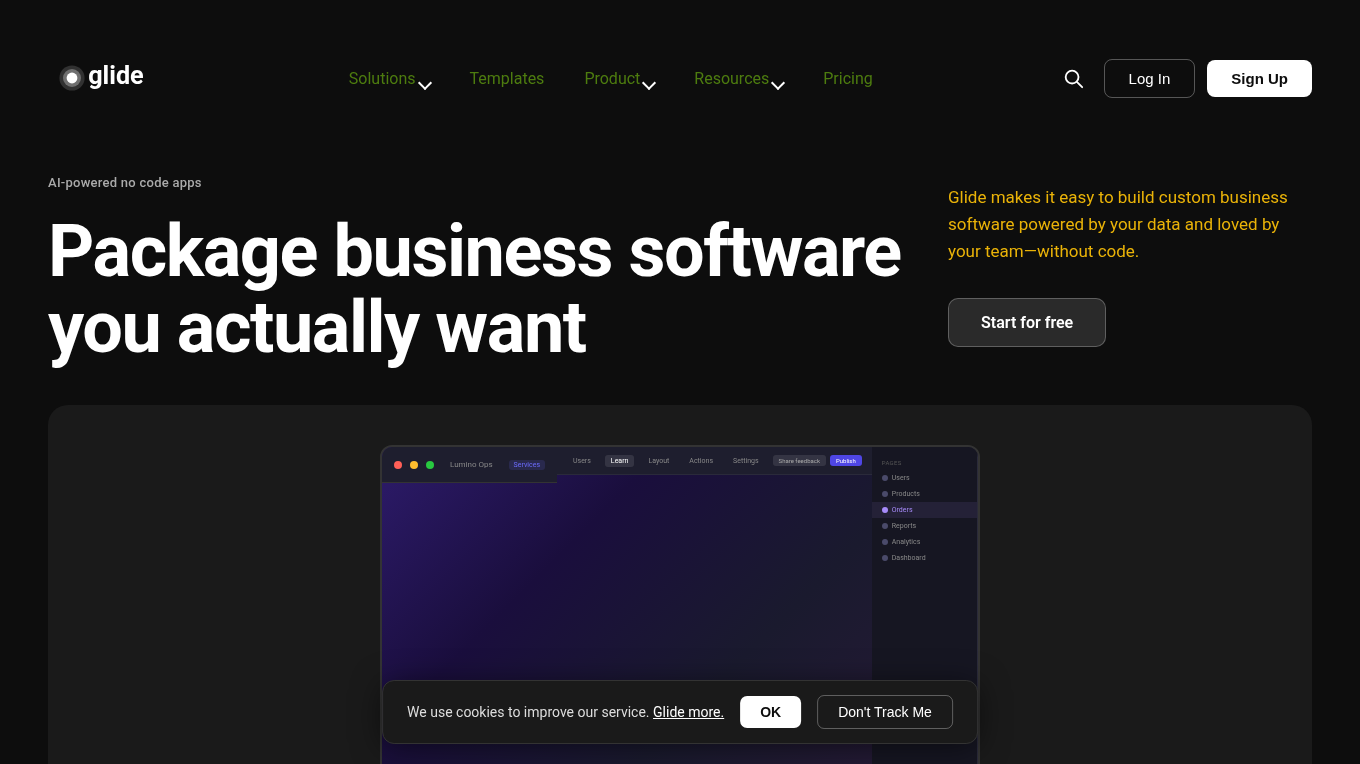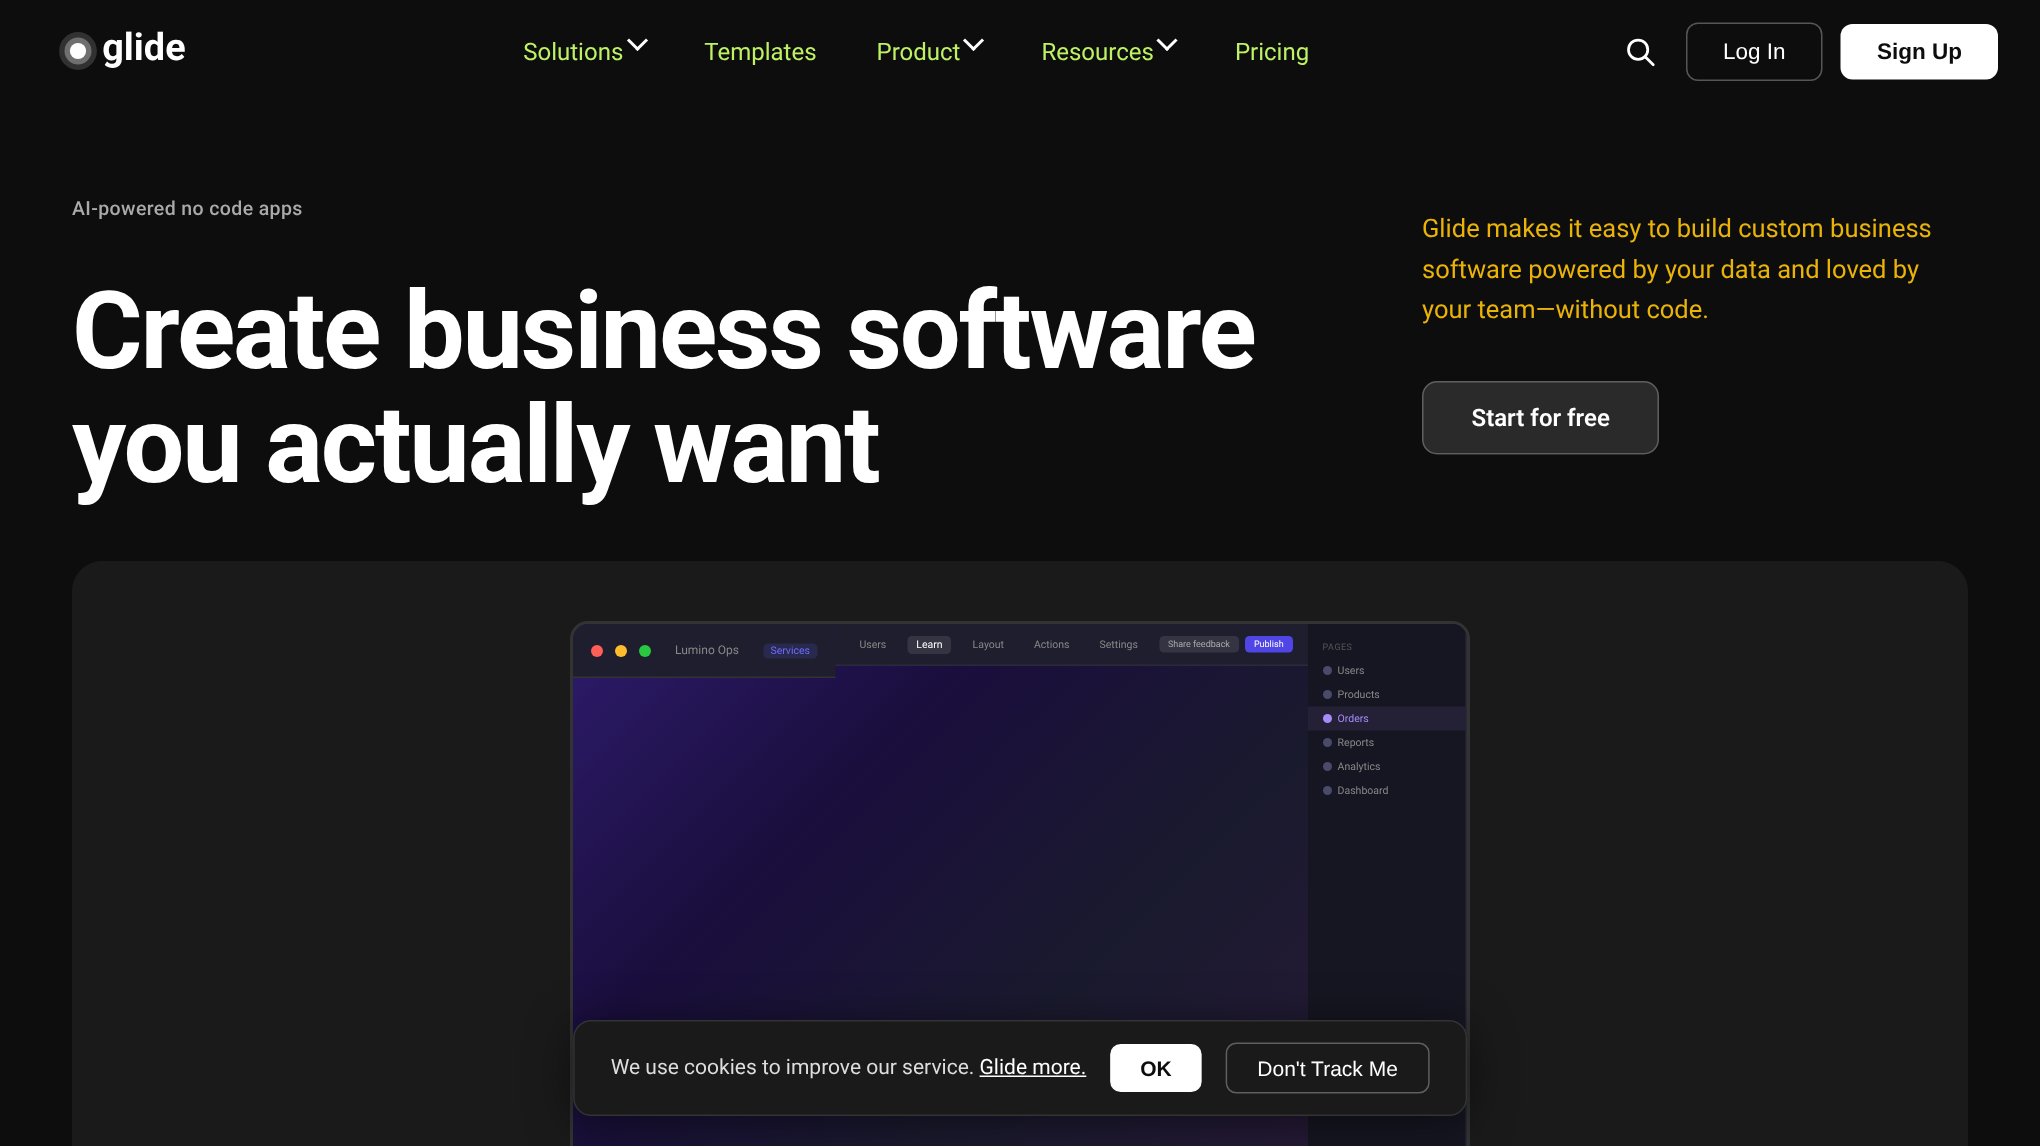--- a/index.html
+++ b/index.html
@@ -16,49 +16,50 @@
       min-height: 764px;
       overflow-x: hidden;
       position: relative;
     }
 
     
     .navbar {
       display: flex;
       align-items: center;
       justify-content: space-between;
-      padding: 0 28px;
+      padding: 0 48px;
       height: 68px;
       background-color: #0d0d0d;
       position: relative;
       z-index: 10;
+      margin-top: 44px;
     }
 
     .nav-logo {
       display: flex;
       align-items: center;
     }
 
     .nav-logo svg {
       height: 36px;
       width: auto;
     }
 
     .nav-links {
       display: flex;
       align-items: center;
       gap: 8px;
     }
 
     .nav-item {
       display: flex;
-      align-items: flex-start;
+      align-items: flex-end;
       gap: 4px;
       padding: 8px 16px;
-      color: #bef264;
+      color: #4d7c0f;
       font-size: 16px;
       font-weight: 400;
       cursor: pointer;
       text-decoration: none;
       border-radius: 6px;
       transition: background 0.2s;
     }
 
     .nav-right {
       display: flex;
@@ -122,21 +123,21 @@
       flex: 1;
       max-width: 860px;
     }
 
     .hero-badge {
       display: inline-block;
       font-size: 13px;
       font-weight: 500;
       color: #aaaaaa;
       letter-spacing: 0.02em;
-      margin-bottom: 36px;
+      margin-bottom: 24px;
     }
 
     .hero-title {
       font-size: 72px;
       font-weight: 700;
       line-height: 1.05;
       color: #ffffff;
       letter-spacing: -0.02em;
     }
 
@@ -448,21 +449,21 @@
     </button>
     <button class="btn-login">Log In</button>
     <button class="btn-signup">Sign Up</button>
   </div>
 </nav>
 
 <section class="hero">
   <div class="hero-left">
     <span class="hero-badge">AI-powered no code apps</span>
     <h1 class="hero-title">
-      <span>Create business software</span>
+      <span>Package business software</span>
       <span class="line2">you actually want</span>
     </h1>
   </div>
   <div class="hero-right">
     <p class="hero-description">Glide makes it easy to build custom business software powered by your data and loved by your team—without code.</p>
     <a class="btn-start">Start for free</a>
   </div>
 </section>
 
 <div class="demo-section">

